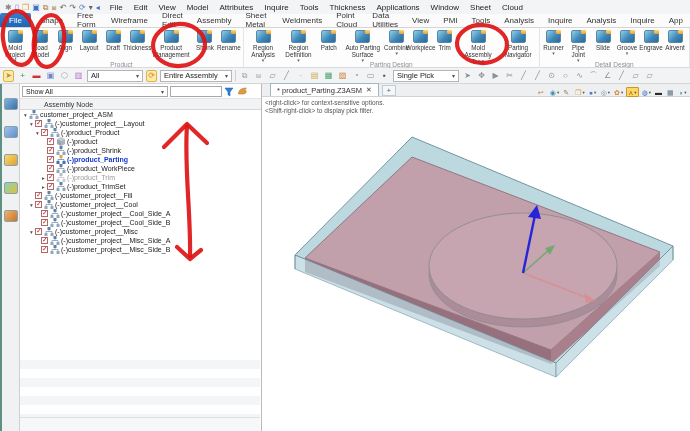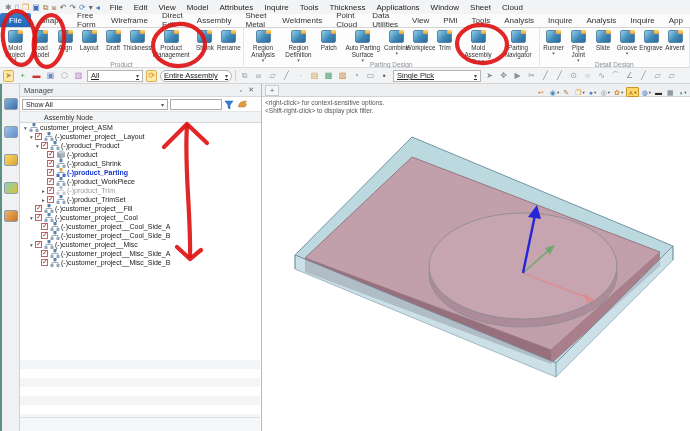--- a/index.html
+++ b/index.html
@@ -37,21 +37,21 @@
     white-space:normal; }
   .rbtn .caret { font-size:5px; color:#666; line-height:4px; }
   
   #seltoolbar { position:absolute; left:0; top:68px; width:690px; height:16px;
     background:#f2f3f5; border-bottom:1px solid #d5d5d5; display:flex; align-items:center;
     gap:3px; padding:0 3px; font-size:8px; }
   .tb-icon { font-size:8px; line-height:10px; width:11px; text-align:center; cursor:default; }
   .tb-icon.hl { background:#ffe9a8; border:1px solid #d9b44a; border-radius:2px; }
   .tb-select { height:12px; background:#fff; border:1px solid #b5b5b5; font-size:7.5px;
     color:#222; display:flex; align-items:center; justify-content:space-between;
-    padding:0 3px; cursor:default;text-decoration:underline; }
+    padding:0 3px; cursor:default; }
   .tb-select .sv { overflow:hidden; white-space:nowrap; }
   .tb-select .caret { font-size:6px; color:#555; margin-left:3px; }
   .tb-sep { width:1px; height:11px; background:#d0d0d0; }
   
   #dockstrip { position:absolute; left:0; top:84px; width:20px; height:347px;
     background:#f0f1f2; border-right:1px solid #d0d0d0; border-left:2px solid #5d8f82;
     display:flex; flex-direction:column; align-items:center; padding-top:14px; gap:16px; }
   .dock-icon { width:14px; height:12px; border-radius:2px; border:1px solid #8aa0b0; cursor:default; }
   
   #manager { position:absolute; left:20px; top:84px; width:242px; height:347px;
@@ -281,37 +281,37 @@
     <span class="tb-icon" style="color: rgb(47, 158, 47);">+</span>
     <span class="tb-icon" style="color: rgb(204, 51, 51);">▬</span>
     <span class="tb-icon" style="color: rgb(111, 135, 201);">▣</span>
     <span class="tb-icon" style="color: rgb(154, 160, 166);">⬡</span>
     <span class="tb-icon" style="color: rgb(176, 111, 201);">▥</span>
     <div class="tb-select" style="width: 56px;">
       <span class="sv">All</span>
       <span class="caret">▾</span>
     </div>
     <span class="tb-icon hl" style="color: rgb(215, 134, 18);">⟳</span>
-    <div class="tb-select" style="width: 72px; border-radius: 6px;">
+    <div class="tb-select" style="width: 72px;">
       <span class="sv">Entire Assembly</span>
       <span class="caret">▾</span>
     </div>
     <div class="tb-sep"></div>
     <span class="tb-icon" style="color: rgb(160, 166, 172);">⧉</span>
     <span class="tb-icon" style="color: rgb(160, 166, 172);">⧈</span>
     <span class="tb-icon" style="color: rgb(138, 144, 150);">▱</span>
     <span class="tb-icon" style="color: rgb(138, 144, 150);">╱</span>
     <span class="tb-icon" style="color: rgb(138, 144, 150);">∙</span>
     <span class="tb-icon" style="color: rgb(201, 162, 58);">▤</span>
     <span class="tb-icon" style="color: rgb(63, 158, 95);">▦</span>
     <span class="tb-icon" style="color: rgb(201, 127, 58);">▨</span>
     <span class="tb-icon" style="color: rgb(138, 144, 150);">◔</span>
     <span class="tb-icon" style="color: rgb(138, 144, 150);">▭</span>
     <span class="tb-icon" style="color: rgb(74, 74, 74);">▪</span>
-    <div class="tb-select" style="width: 88px;">
+    <div class="tb-select" style="width: 66px;">
       <span class="sv">Single Pick</span>
       <span class="caret">▾</span>
     </div>
     <span class="tb-icon" style="color: rgb(138, 144, 150);">➤</span>
     <span class="tb-icon" style="color: rgb(138, 144, 150);">✥</span>
     <span class="tb-icon" style="color: rgb(138, 144, 150);">▶</span>
     <span class="tb-icon" style="color: rgb(138, 144, 150);">✂</span>
     <span class="tb-icon" style="color: rgb(138, 144, 150);">╱</span>
     <span class="tb-icon" style="color: rgb(138, 144, 150);">╱</span>
     <span class="tb-icon" style="color: rgb(138, 144, 150);">⊙</span>
@@ -326,26 +326,20 @@
 
 <div id="dockstrip">
     <div class="dock-icon" style="background: linear-gradient(135deg, rgb(127, 179, 217), rgb(63, 111, 169));"></div>
     <div class="dock-icon" style="background: linear-gradient(135deg, rgb(159, 195, 233), rgb(95, 143, 201));"></div>
     <div class="dock-icon" style="background: linear-gradient(135deg, rgb(255, 215, 99), rgb(217, 162, 58));"></div>
     <div class="dock-icon" style="background: linear-gradient(135deg, rgb(143, 208, 184), rgb(217, 194, 58));"></div>
     <div class="dock-icon" style="background: linear-gradient(135deg, rgb(240, 179, 99), rgb(201, 118, 42));"></div>
   </div>
 
 <div id="manager">
-  <div id="mgr-title">
-    <span>Manager</span>
-    <span class="spacer"></span>
-    <span class="mgr-winbtn">▫</span>
-    <span class="mgr-winbtn">✕</span>
-  </div>
   <div id="mgr-filter">
     <div id="mgr-showall">
       <span class="sv">Show All</span>
       <span class="caret" style="font-size:6px;color:#555;">▾</span>
     </div>
     <input id="mgr-search" value="" style="">
     <svg width="11" height="11">
       <path d="M1 2 h8 l-3 4 v4 l-2 -1.2 v-2.8 z" fill="#2f7fd9" stroke="#1d5fa9" stroke-width="0.5"></path>
     </svg>
     <svg width="11" height="11">
@@ -556,20 +550,24 @@
     <g>
       <line x1="261" y1="189" x2="326" y2="214" stroke="var(--axis-x)" stroke-width="1.6" opacity="0.75"></line>
       <polygon points="334,217 322,209 324,219" fill="var(--axis-x)" opacity="0.75"></polygon>
       <line x1="261" y1="189" x2="288" y2="165" stroke="var(--axis-y)" stroke-width="1.6" opacity="0.8"></line>
       <polygon points="293,161 283,164 288,171" fill="var(--axis-y)" opacity="0.8"></polygon>
       <line x1="261" y1="189" x2="273" y2="131" stroke="var(--axis-z)" stroke-width="2.4"></line>
       <polygon points="275,121 266,133 279,135" fill="var(--axis-z)"></polygon>
     </g>
   </svg>
   <div id="doc-tabbar">
+    <div id="doc-tab">
+      <span>* product_Parting.Z3ASM</span>
+      <span class="close">✕</span>
+    </div>
     <div id="newtab">+</div>
   </div>
   <div id="vp-hints">
     <div>&lt;right-click&gt; for context-sensitive options.</div>
     <div>&lt;Shift-right-click&gt; to display pick filter.</div>
   </div>
   <div id="vp-icons">
       <span class="vp-icon">
         <span style="color: rgb(217, 119, 42);">↩</span>
       </span>

